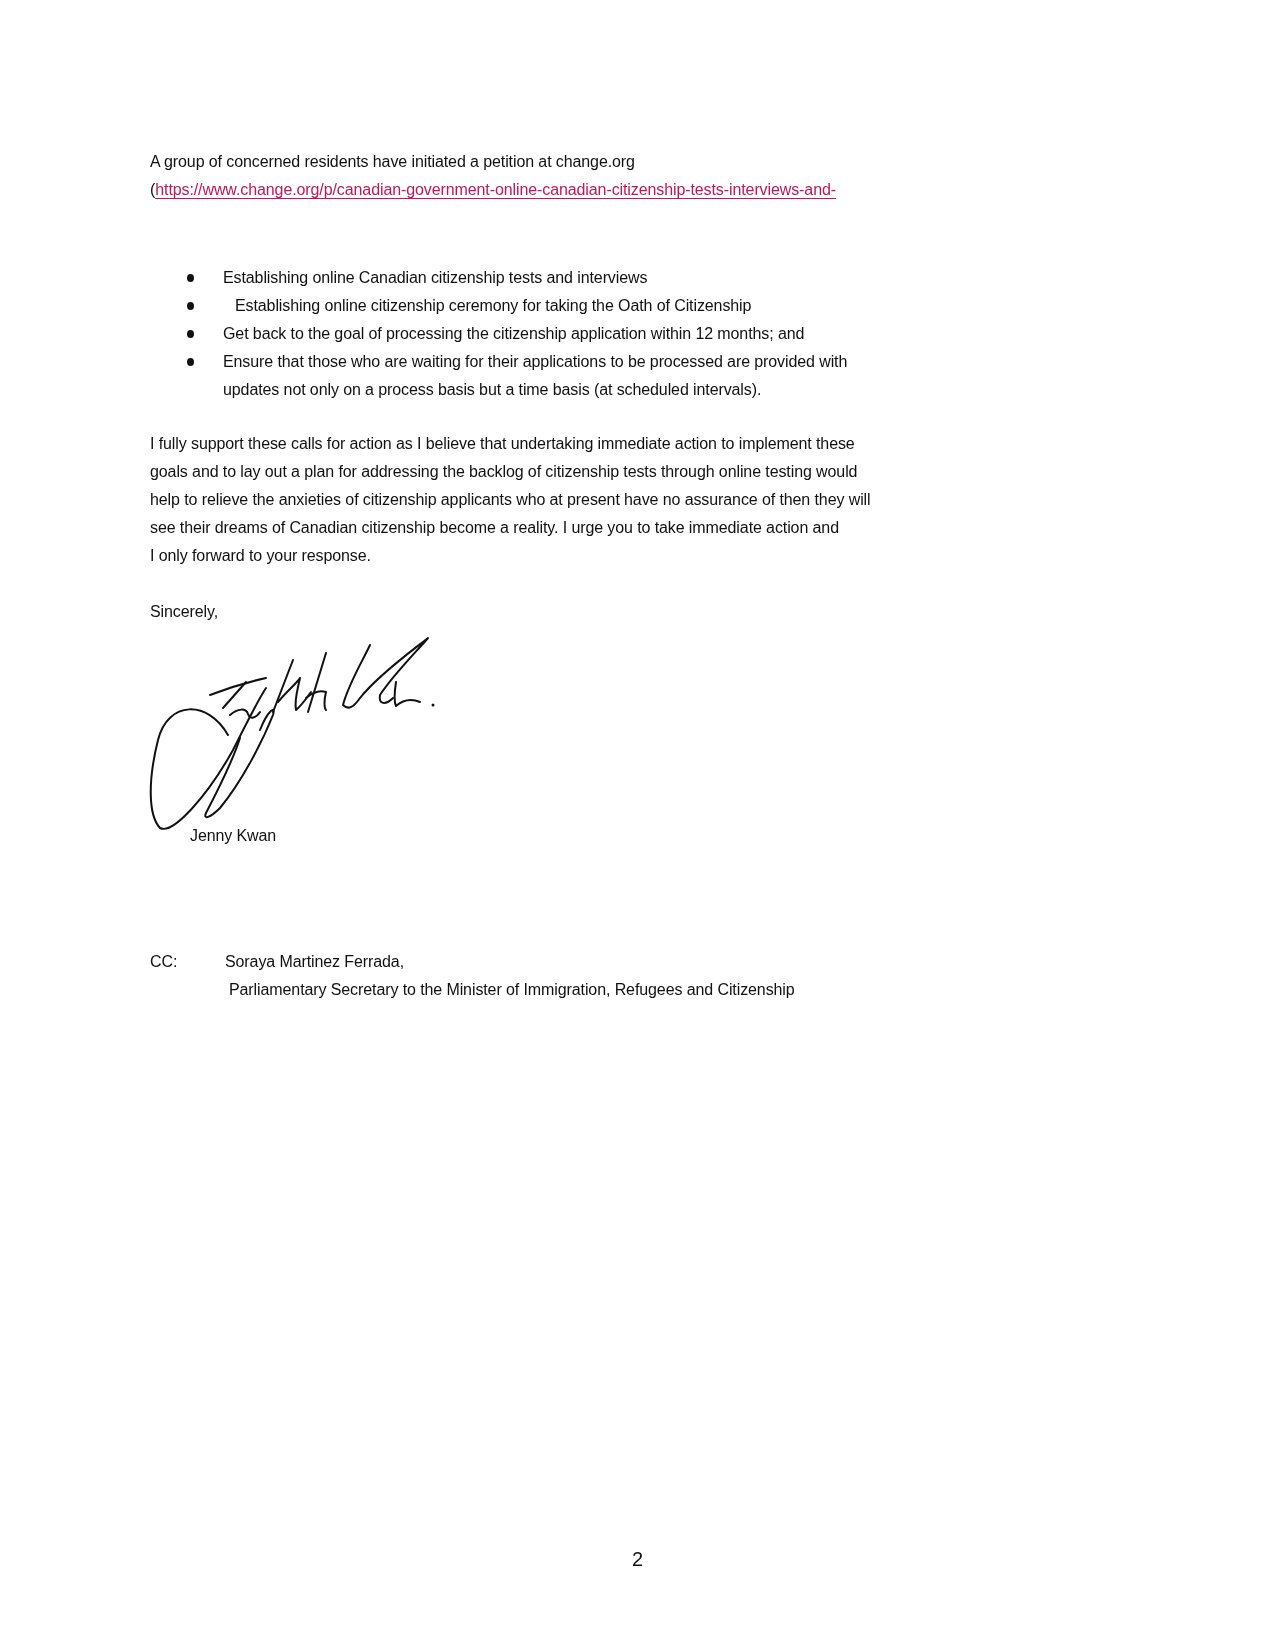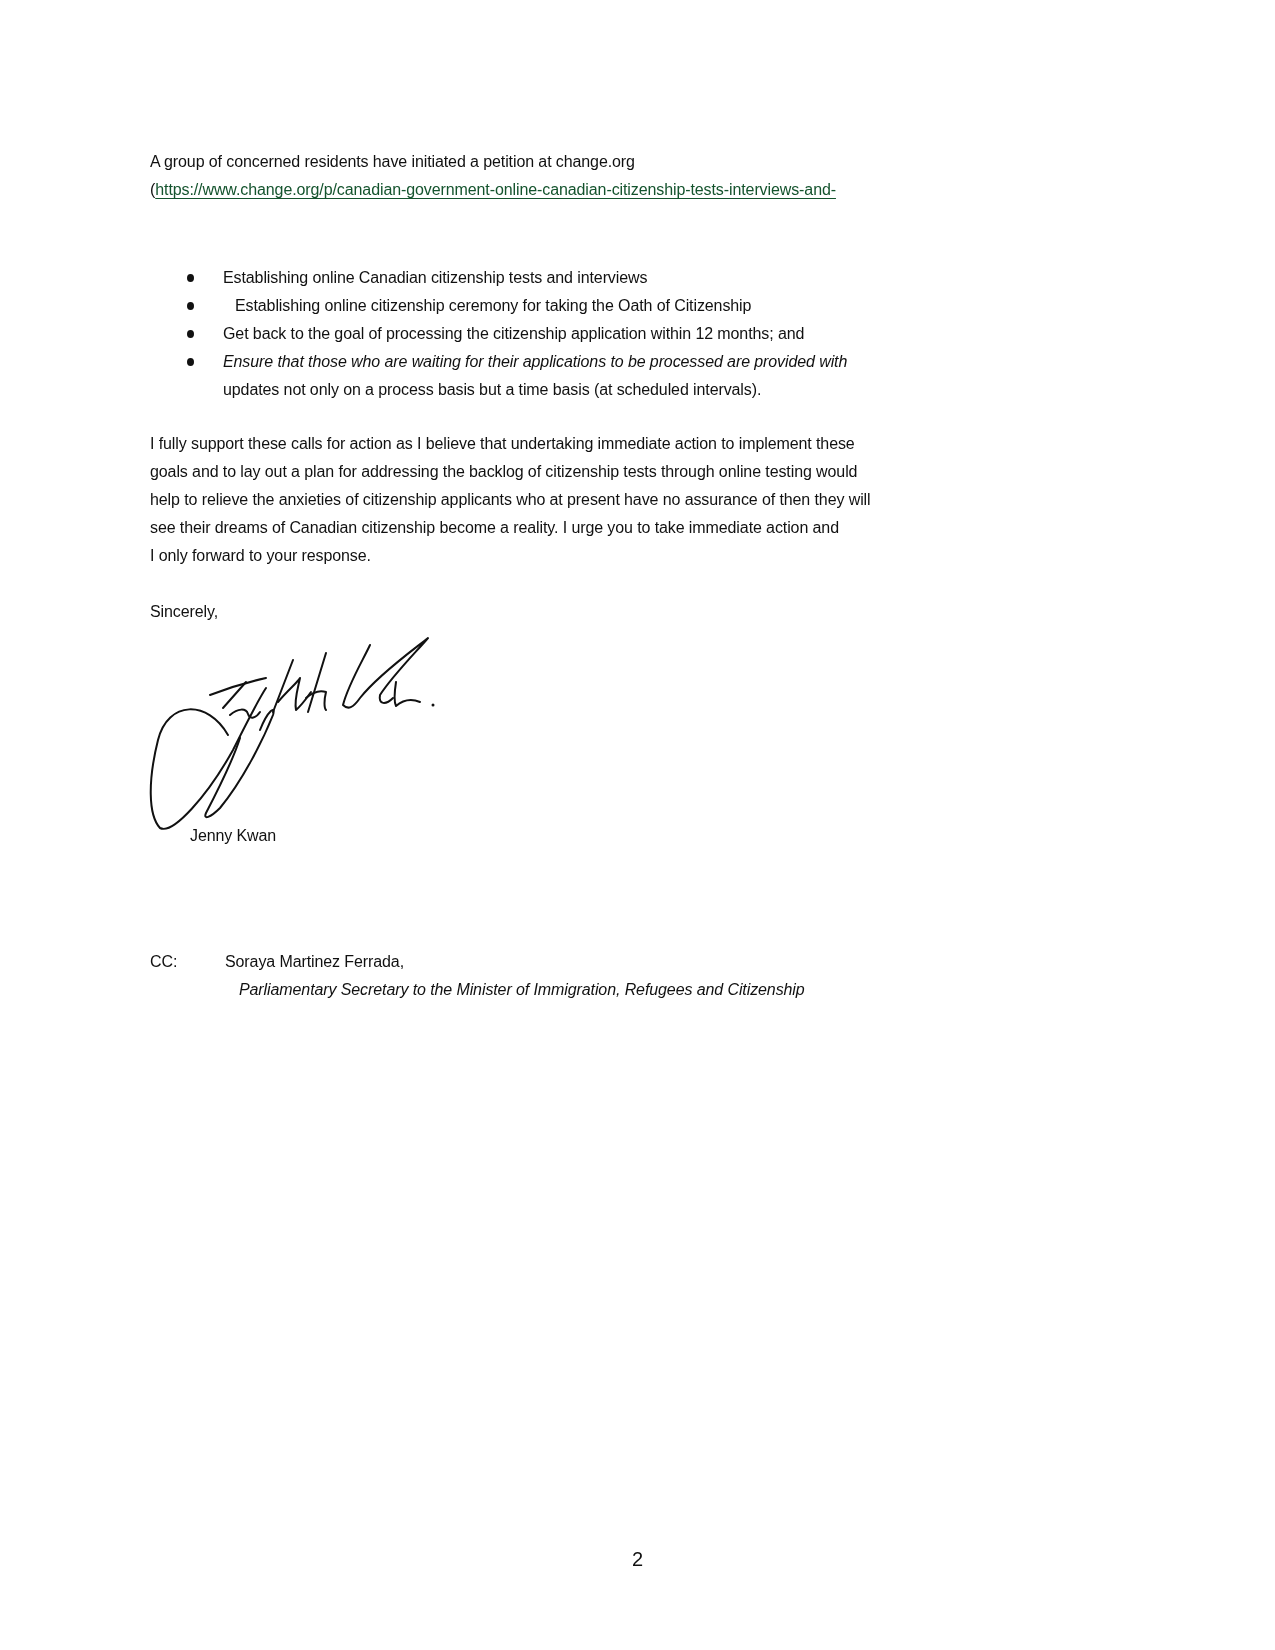--- a/index.html
+++ b/index.html
@@ -23,21 +23,21 @@
       background: #ffffff;
     }
     .text {
       position: absolute;
       font-size: 16px;
       line-height: 28px;
       white-space: nowrap;
       letter-spacing: -0.1px;
     }
     .link {
-      color: #14532d;
+      color: #be185d;
       text-decoration: underline;
       text-underline-offset: 3px;
       cursor: pointer;
     }
     .bullet {
       position: absolute;
       width: 7px;
       height: 8px;
       border-radius: 50%;
       background: #111111;
@@ -79,21 +79,21 @@
     <div>
       <span class="bullet" style="left:187px; top:302px;"></span>
       <div class="text" style="left:223px; top:292px;margin-left:12px;">Establishing online citizenship ceremony for taking the Oath of Citizenship</div>
     </div>
     <div>
       <span class="bullet" style="left:187px; top:330px;"></span>
       <div class="text" style="left:223px; top:320px;">Get back to the goal of processing the citizenship application within 12 months; and</div>
     </div>
     <div>
       <span class="bullet" style="left:187px; top:358px;"></span>
-      <div class="text" style="left:223px; top:348px;font-style:italic;">Ensure that those who are waiting for their applications to be processed are provided with</div>
+      <div class="text" style="left:223px; top:348px;">Ensure that those who are waiting for their applications to be processed are provided with</div>
       <div class="text" style="left:223px; top:376px;">updates not only on a process basis but a time basis (at scheduled intervals).</div>
     </div>
   </div>
 
   <div>
     <div class="text" style="left:150px; top:430px;">I fully support these calls for action as I believe that undertaking immediate action to implement these</div>
     <div class="text" style="left:150px; top:458px;">goals and to lay out a plan for addressing the backlog of citizenship tests through online testing would</div>
     <div class="text" style="left:150px; top:486px;">help to relieve the anxieties of citizenship applicants who at present have no assurance of then they will</div>
     <div class="text" style="left:150px; top:514px;">see their dreams of Canadian citizenship become a reality. I urge you to take immediate action and</div>
     <div class="text" style="left:150px; top:542px;">I only forward to your response.</div>
@@ -121,17 +121,17 @@
       <path d="M 248 52 C 246 65, 246 72, 248 76 C 255 70, 262 68, 272 72"></path>
 
       <circle cx="285" cy="75" r="1.5" fill="#111" stroke="none"></circle>
     </g>
   </svg>
 
   <div class="text" style="left:150px; top:822px;margin-left:40px;">Jenny Kwan</div>
 
   <div class="text" style="left:150px; top:948px;">CC:</div>
   <div class="text" style="left:225px; top:948px;">Soraya Martinez Ferrada,</div>
-  <div class="text" style="left:239px; top:976px;font-style:italic;">Parliamentary Secretary to the Minister of Immigration, Refugees and Citizenship</div>
+  <div class="text" style="left:229px; top:976px;">Parliamentary Secretary to the Minister of Immigration, Refugees and Citizenship</div>
 
   <div class="page-number">2</div>
 
 </div>
 
 </body></html>

